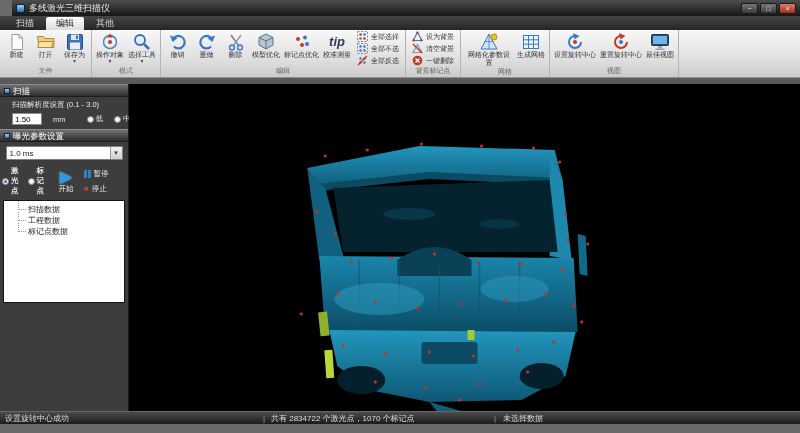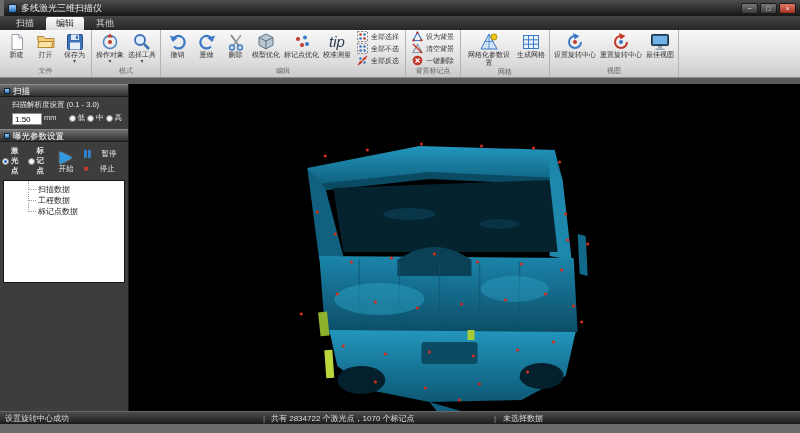--- a/index.html
+++ b/index.html
@@ -1,21 +1,21 @@
 <!DOCTYPE html>
 <html><head>
 <meta charset="utf-8">
 <style>
   * { margin:0; padding:0; box-sizing:border-box; }
   html,body { width:800px; height:433px; overflow:hidden; }
   body { font-family:"Liberation Sans","DejaVu Sans",sans-serif; background:#222; }
   .app { position:relative; width:800px; height:433px; background:#6a6a6a; overflow:hidden; }
 
   
-  .titlebar { position:absolute; top:0; left:4px; right:0; height:16px;
+  .titlebar { position:absolute; top:0; left:12px; right:0; height:16px;
     background:linear-gradient(#4d4d4d,#161616); display:flex; align-items:center; padding:0 4px; }
   .title-icon { width:9px; height:9px; border-radius:2px; margin-right:4px;
     background:linear-gradient(#9fd2ff,#2a6fb0); border:1px solid #123; }
   .title-text { color:#e8e8e8; font-size:9px; flex:1; white-space:nowrap; }
   .winbtns { display:flex; gap:2px; }
   .winbtn { width:17px; height:11px; font-size:7px; line-height:10px; text-align:center; color:#eee;
     background:linear-gradient(#777,#3a3a3a); border:1px solid #1a1a1a; border-radius:2px; cursor:default; }
   .winbtn.close { background:linear-gradient(#e07a66,#a42f1e); }
 
   
@@ -31,56 +31,56 @@
   .rgroup-buttons { flex:1; display:flex; align-items:stretch; }
   .rgroup-label { font-size:7px; color:#666; text-align:center; padding:0 3px 1px; white-space:nowrap; }
   .rbtn { display:flex; flex-direction:column; align-items:center; min-width:29px; max-width:46px;
     padding:1px 2px 0; border-radius:2px; cursor:default; }
   .ricon { height:19px; display:flex; align-items:center; justify-content:center; }
   .rlabel { font-size:7px; color:#333; text-align:center; line-height:1.15; }
   .caret { font-size:6px; color:#555; line-height:5px; }
   .rsmallcol { display:flex; flex-direction:column; justify-content:center; gap:1px; padding:0 2px; }
   .rsmall { display:flex; align-items:center; gap:3px; height:11px; padding:0 2px; border-radius:2px; cursor:default; }
   .rsmall .slabel { font-size:7px; color:#333; white-space:nowrap; }
-  .tiplogo { font-weight:normal; font-size:15px; color:#2c3e50; font-style:italic; }
+  .tiplogo { font-weight:bold; font-size:13px; color:#2c3e50; font-style:italic; }
 
   
   .main { position:absolute; top:78px; left:0; right:0; bottom:13px; background:#5a5a5a; }
   .sidebar { position:absolute; top:6px; left:0; width:129px; bottom:0; background:#3d3d3d; border-right:1px solid #1d1d1d; }
   .sheader { height:13px; background:linear-gradient(#707070,#2e2e2e); border-top:1px solid #8a8a8a;
     border-bottom:1px solid #1c1c1c; color:#fff; font-size:8.5px; line-height:12px; padding-left:4px;
     display:flex; align-items:center; gap:3px; }
   .hicon { width:6px; height:6px; background:linear-gradient(#9fd2ff,#2a6fb0); border:1px solid #123; display:inline-block; }
   .spanel { padding:3px 12px 4px; }
   .slabel { font-size:7.5px; color:#e9e9e9; white-space:nowrap; }
-  .inputrow { display:flex; align-items:flex-start; gap:2px; margin-top:3px; }
+  .inputrow { display:flex; align-items:center; gap:11px; margin-top:3px; }
   .textinput { width:30px; height:12px; font-size:8px; border:1px solid #8a8a8a; background:#fff; padding:0 2px;
     font-family:"Liberation Sans",sans-serif; }
   .unit { font-size:7.5px; color:#e0e0e0; margin-right:10px; }
   .radio { width:7px; height:7px; border-radius:50%; background:#f4f4f4; border:1px solid #8a8a8a;
     display:inline-block; position:relative; flex:none; }
   .radio.sel::after { content:""; position:absolute; left:1px; top:1px; width:3px; height:3px;
     background:#2d6fc0; border-radius:50%; }
   .radio-item { display:inline-flex; align-items:center; gap:2px; font-size:7.5px; color:#e9e9e9; }
   .selectbox { width:117px; height:14px; background:#fff; border:1px solid #7f7f7f; margin:4px auto 2px;
     display:flex; align-items:center; justify-content:space-between; padding-left:3px; }
   .selecttext { font-size:8px; color:#222; }
   .selarrow { width:12px; height:12px; background:linear-gradient(#f2f2f2,#cfcfcf); border-left:1px solid #9a9a9a;
     font-size:6px; line-height:12px; text-align:center; color:#444; }
   .ctrl-body { display:flex; align-items:center; padding:4px 2px 2px; gap:4px; }
   .ctrl-left { display:flex; gap:5px; width:46px;font-weight:bold; }
   .ctrl-mid { display:flex; flex-direction:column; align-items:center; width:28px; }
   .play-glyph { font-size:16px; line-height:15px; color:#2f9ae0; text-shadow:0 0 2px #9fd4ff; }
   .ctrl-label { font-size:7.5px; color:#e9e9e9; }
   .ctrl-right { display:flex; flex-direction:column; gap:5px; }
-  .ctrl-row { display:flex; align-items:center; gap:11px; font-size:7.5px; color:#e9e9e9; }
+  .ctrl-row { display:flex; align-items:center; gap:3px; font-size:7.5px; color:#e9e9e9; }
   .pause-icon { display:inline-flex; gap:1.5px; }
   .pause-icon i { width:2.5px; height:8px; background:#2f80c8; display:block; }
   .stop-glyph { font-size:8px; color:#c23a2a; line-height:8px; }
-  .listbox { background:#fff; border:1px solid #151515; margin:2px 3px; height:103px; padding:3px 20px; overflow:hidden; }
+  .listbox { background:#fff; border:1px solid #151515; margin:2px 3px; height:103px; padding:3px 10px; overflow:hidden; }
   .treeitem { position:relative; font-size:8px; color:#222; line-height:11px; padding-left:14px; white-space:nowrap; }
   .treeitem::before { content:""; position:absolute; left:4px; top:-3px; width:7px; height:8px;
     border-left:1px dotted #999; border-bottom:1px dotted #999; }
 
   .viewport { position:absolute; left:129px; top:6px; right:0; bottom:0; background:#000; }
   .viewport svg { width:100%; height:100%; display:block; }
 
   
   .statusbar { position:absolute; bottom:9px; left:0; right:0; height:13px;
     background:linear-gradient(#4c4c4c,#1c1c1c); border-top:1px solid #666; color:#ddd; font-size:8px; }
@@ -405,20 +405,24 @@
             <span>高</span>
           </span>
         </div>
       </div>
 
       <div class="sheader">
         <span class="hicon"></span>
         <span>曝光参数设置</span>
       </div>
 
+      <div class="selectbox">
+        <span class="selecttext">1.0 ms</span>
+        <span class="selarrow">▼</span>
+      </div>
 
 
       <div class="ctrl-body">
         <div class="ctrl-left">
           <span class="radio-item">
             <span class="radio sel"></span>
             <span>激光点</span>
           </span>
           <span class="radio-item">
             <span class="radio"></span>

